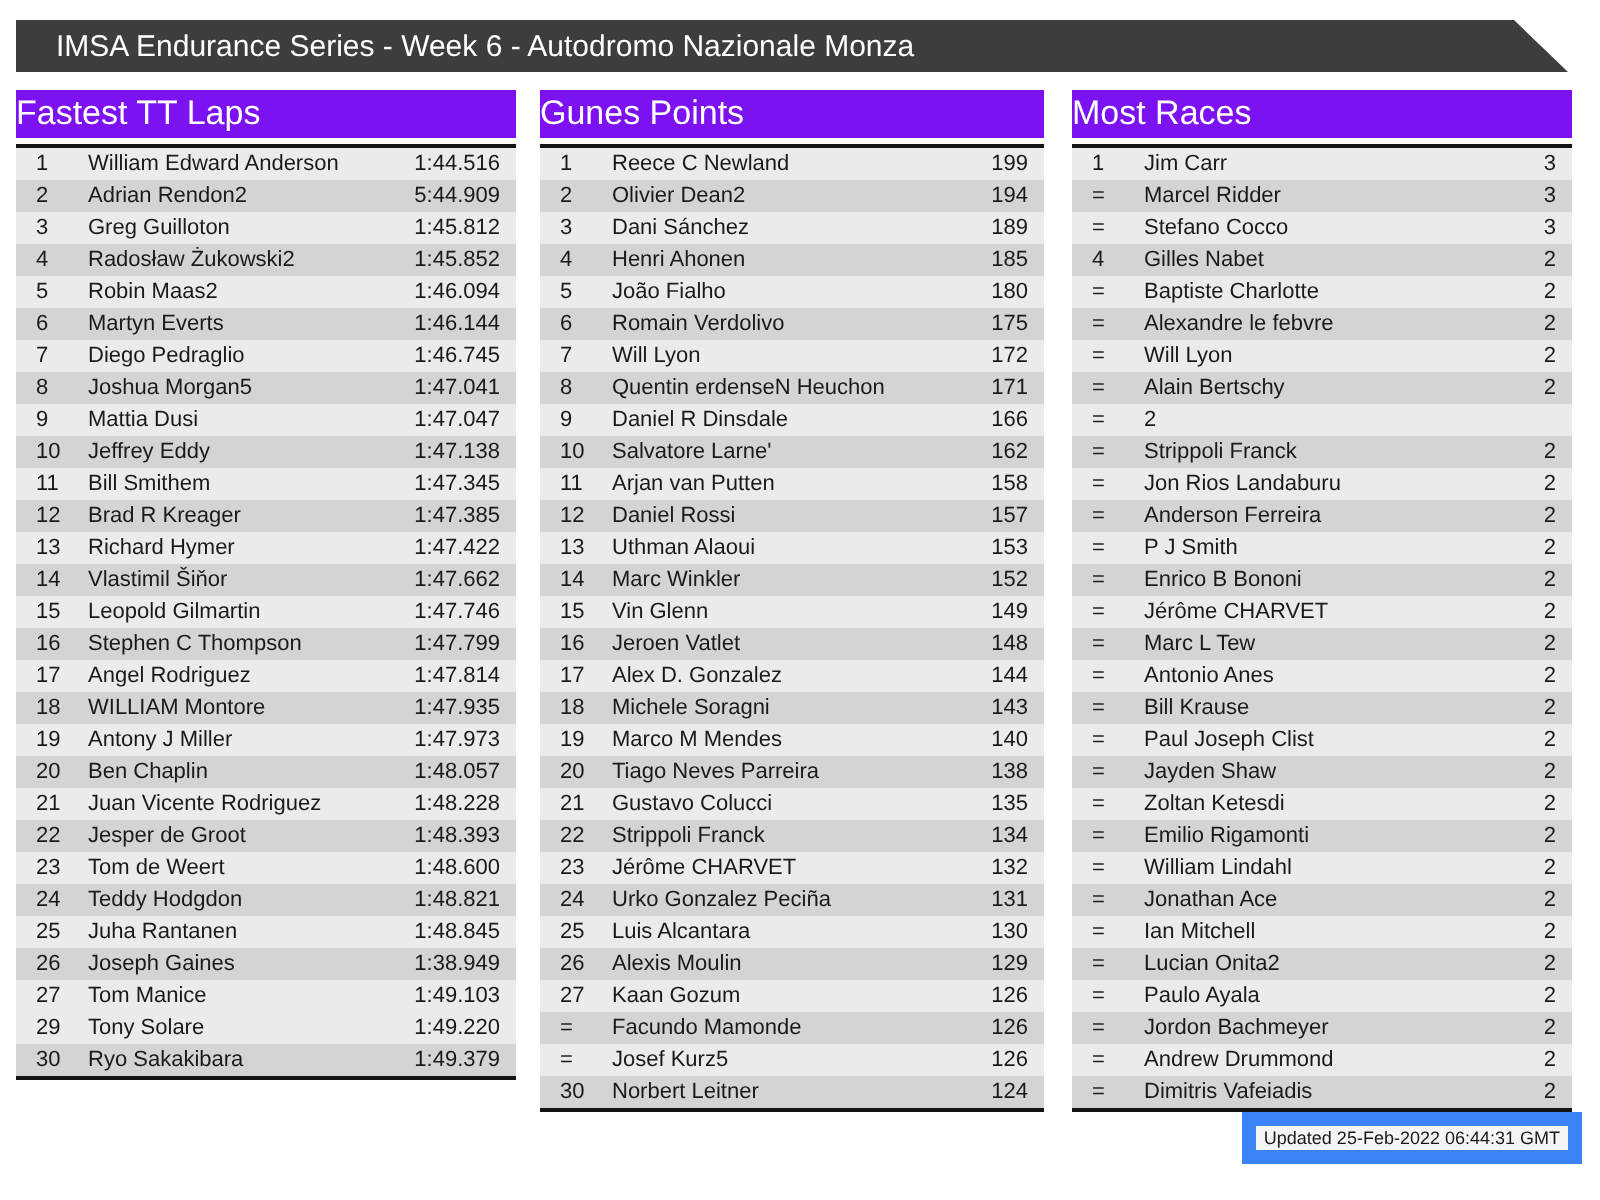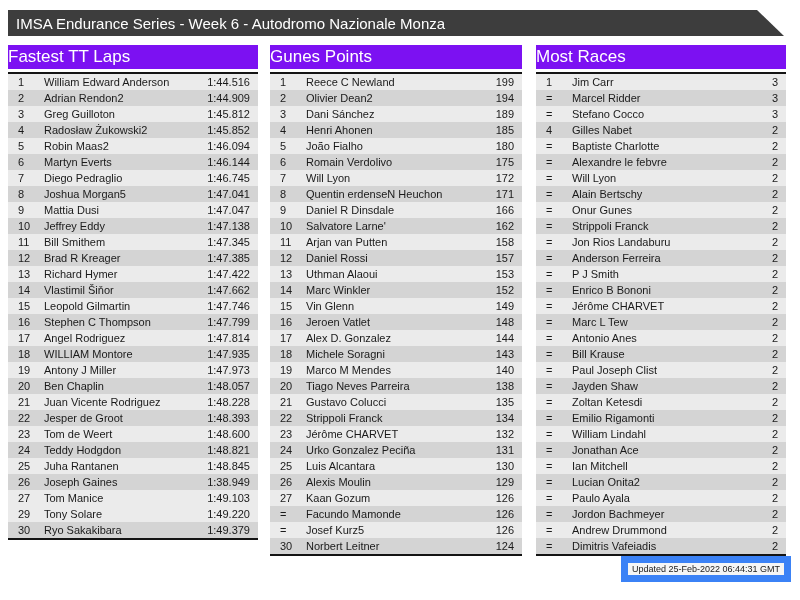--- a/index.html
+++ b/index.html
@@ -10,21 +10,21 @@
     position:relative;
     overflow:hidden;
     -webkit-font-smoothing:antialiased;
   }
   .title-bar{
     position:absolute;left:8px;top:10px;
     width:776px;height:26px;
     background:var(--title-bg,#3d3d3d);
     color:#ffffff;
     display:flex;align-items:center;
-    padding-left:8px;box-sizing:border-box;
+    padding-left:20px;box-sizing:border-box;
     font-size:15px;
     clip-path:polygon(0 0, calc(100% - 27px) 0, 100% 100%, 0 100%);
   }
   .board{
     position:absolute;top:45px;
   }
   .board .hdr{
     height:24px;
     background:var(--accent,#7c11f2);
     color:#ffffff;
@@ -69,21 +69,21 @@
   <div class="sep"></div>
   <div class="body">
       <div class="row light">
         <span class="rank">1</span>
         <span class="name">William Edward Anderson</span>
         <span class="value">1:44.516</span>
       </div>
       <div class="row dark">
         <span class="rank">2</span>
         <span class="name">Adrian Rendon2</span>
-        <span class="value">1:44.909</span>
+        <span class="value">5:44.909</span>
       </div>
       <div class="row light">
         <span class="rank">3</span>
         <span class="name">Greg Guilloton</span>
         <span class="value">1:45.812</span>
       </div>
       <div class="row dark">
         <span class="rank">4</span>
         <span class="name">Radosław Żukowski2</span>
         <span class="value">1:45.852</span>
@@ -418,21 +418,20 @@
         <span class="name">Will Lyon</span>
         <span class="value">2</span>
       </div>
       <div class="row dark">
         <span class="rank">=</span>
         <span class="name">Alain Bertschy</span>
         <span class="value">2</span>
       </div>
       <div class="row light">
         <span class="rank">=</span>
-        <span class="name">Onur Gunes</span>
         <span class="value">2</span>
       </div>
       <div class="row dark">
         <span class="rank">=</span>
         <span class="name">Strippoli Franck</span>
         <span class="value">2</span>
       </div>
       <div class="row light">
         <span class="rank">=</span>
         <span class="name">Jon Rios Landaburu</span>

